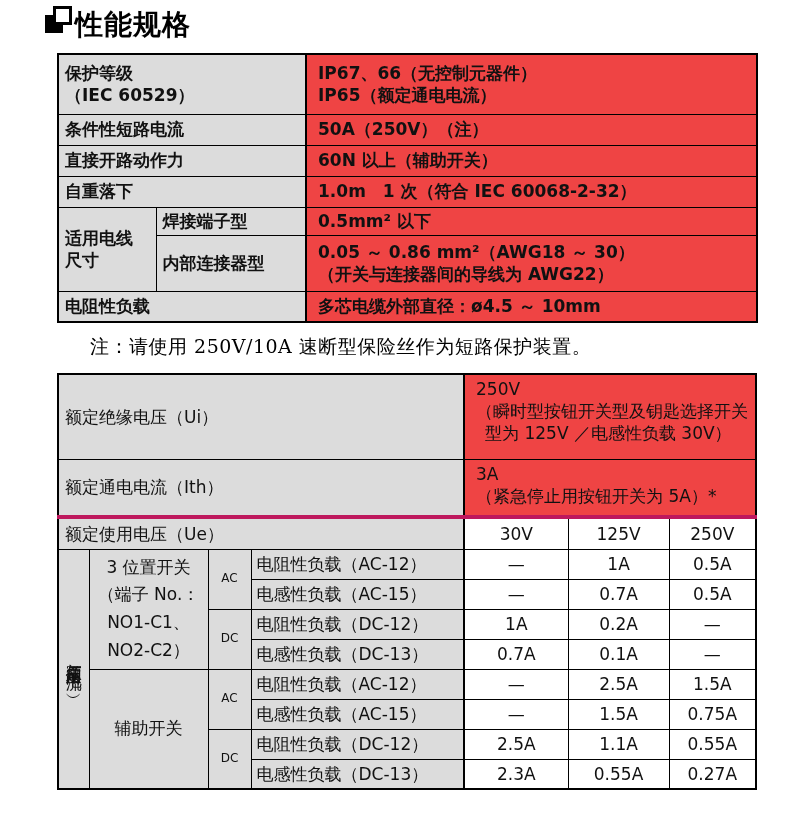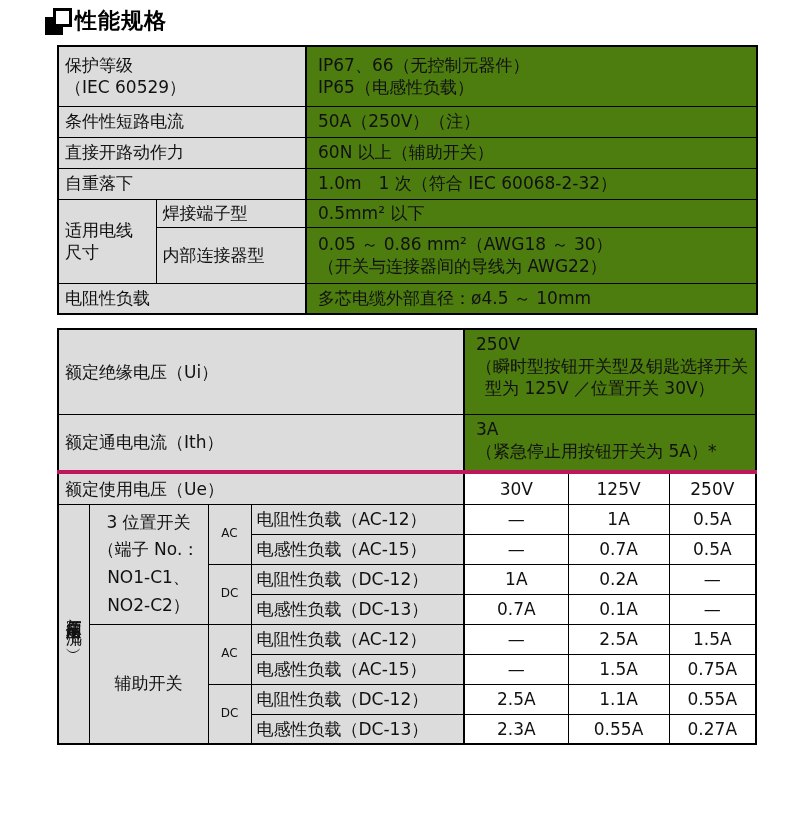--- a/index.html
+++ b/index.html
@@ -6,41 +6,41 @@
   html, body { background: #ffffff; }
   body {
     width: 800px; height: 836px; overflow: hidden;
     font-family: "DejaVu Sans", "Liberation Sans", sans-serif;
     color: #111;
   }
   .page { padding: 6px 0 0 45px; }
 
   
   .section-title {
-    display: flex; align-items: center;
-    font-size: 22px; font-weight: bold; letter-spacing: 1px;
+    display: flex; 
+    font-size: 28px; font-weight: bold; letter-spacing: 1px;
     color: #000;
   }
   .sq-icon { position: relative; width: 27px; height: 27px; margin-right: 3px; flex: 0 0 auto; }
   .sq-icon .back { position: absolute; left: 0; bottom: 0; width: 18px; height: 18px; background: #000; }
   .sq-icon .front { position: absolute; right: 0; top: 0; width: 19px; height: 19px; background: #fff; border: 3px solid #000; }
 
   
   table { border-collapse: collapse; table-layout: fixed; margin-left: 12px; }
   td {
     border: 1px solid #000; font-size: 17px; line-height: 1.3;
     padding: 2px 6px; vertical-align: middle; overflow: hidden;
   }
   .lbl { background: #dcdcdc; }
-  .val { background: #4d7c0f; text-align: left; padding-left: 11px; }
+  .val { background: #ef4444; text-align: left; padding-left: 11px; }
   .ctr { text-align: center; padding-left: 2px; padding-right: 2px; margin-left: 16px; }
   .line { display: block; }
 
   
-  .spec-table { width: 699px; border: 2px solid #000; margin-top: 9px; }
+  .spec-table { width: 699px; border: 2px solid #000; margin-top: 9px; font-weight: bold; }
   .spec-table td.main-val { border-left: 2px solid #000; }
   .spec-table .r1 { height: 60px; }
   .spec-table .r2, .spec-table .r3, .spec-table .r4, .spec-table .r7 { height: 31px; }
   .spec-table .r5 { height: 28px; }
   .spec-table .r6 { height: 56px; }
 
   
   .note {
     margin: 11px 0 0 45px;
     font-family: "DejaVu Serif", "Liberation Serif", serif;
@@ -89,21 +89,21 @@
         <col style="width:451px">
       </colgroup>
     <tbody>
         <tr class="r1">
       <td colspan="2" class="lbl">
         <span class="line">保护等级</span>
         <span class="line">（IEC 60529）</span>
       </td>
       <td class="val main-val">
         <span class="line">IP67、66（无控制元器件）</span>
-        <span class="line">IP65（电感性负载）</span>
+        <span class="line">IP65（额定通电电流）</span>
       </td>
     </tr>
     <tr class="r2">
       <td colspan="2" class="lbl">条件性短路电流</td>
       <td class="val main-val">50A（250V）（注）</td>
     </tr>
     <tr class="r3">
       <td colspan="2" class="lbl">直接开路动作力</td>
       <td class="val main-val">60N 以上（辅助开关）</td>
     </tr>
@@ -126,39 +126,40 @@
         <span class="line">（开关与连接器间的导线为 AWG22）</span>
       </td>
     </tr>
     <tr class="r7">
       <td colspan="2" class="lbl">电阻性负载</td>
       <td class="val main-val">多芯电缆外部直径：ø4.5 ～ 10mm</td>
     </tr>
   </tbody>
     </table>
 
+  <div class="note">注：请使用 250V/10A 速断型保险丝作为短路保护装置。</div>
 
 
   <table class="contact-table">
     <colgroup>
       <col style="width:31px">
         <col style="width:119px">
         <col style="width:43px">
       <col style="width:213px">
         <col style="width:104px">
         <col style="width:101px">
         <col style="width:87px">
     </colgroup>
     <tbody>
         <tr class="r-ui">
       <td colspan="4" class="lbl">额定绝缘电压（Ui）</td>
       <td colspan="3" class="val data-l top">
         <span class="line">250V</span>
         <span class="line">（瞬时型按钮开关型及钥匙选择开关</span>
-        <span class="line indent">型为 125V ／位置开关 30V）</span>
+        <span class="line indent">型为 125V ／电感性负载 30V）</span>
       </td>
     </tr>
     <tr class="r-ith">
       <td colspan="4" class="lbl">额定通电电流（Ith）</td>
       <td colspan="3" class="val data-l top">
         <span class="line">3A</span>
         <span class="line">（紧急停止用按钮开关为 5A）*</span>
       </td>
     </tr>
     <tr class="r-ue">

